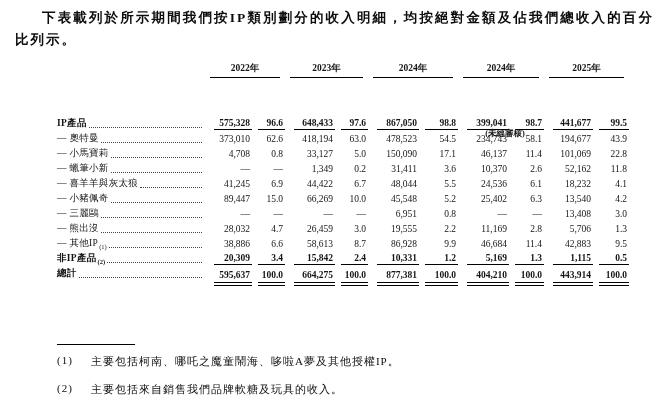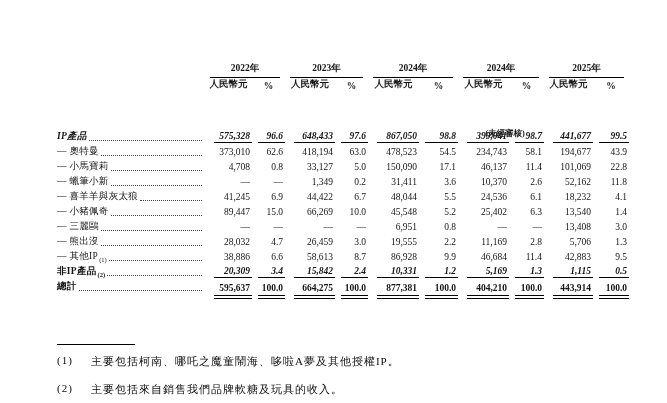--- a/index.html
+++ b/index.html
@@ -55,36 +55,37 @@
   .note2 { top: 70px; left: 448px; }
   
   td.lblcell { display: flex; align-items: flex-end; padding: 2px 0 1px 0; height: 15px; }
   .lbl { white-space: nowrap; letter-spacing: 0.3px; }
   sup.fnref { font-size: 6.5px; vertical-align: super; line-height: 1; margin-left: 1px; }
   .dots { flex: 1 1 auto; height: 0; border-bottom: 1.5px dotted #444; margin: 0 3px 2px 2px; align-self: flex-end; }
   td.num { padding: 2px 0 1px 9px; }
   td.pct { padding-left: 6px; }
   .cellin { display: block; text-align: right; padding: 0 2px 1px 0; white-space: nowrap; }
   tr.row-section td, tr.row-subtotal td, tr.row-total td { font-weight: bold; }
-  tr.row-section .cellin, tr.row-subtotal .cellin { border-bottom: 1.2px solid #000; font-style: italic; }
+  tr.row-section .cellin, tr.row-subtotal .cellin { border-bottom: 1.2px solid #000; }
   tr.row-total .cellin { border-bottom: 4px double #000; padding-bottom: 2px; }
-  tr.row-section td.lblcell { height: 17px; font-style: italic; }
+  tr.row-section td.lblcell { height: 17px; }
   tr.row-total td.lblcell, tr.row-total td.num { padding-top: 4px; }
   
   .footnotes { position: absolute; top: 344px; left: 57px; right: 15px; }
   .fnrule { width: 78px; border-top: 1.3px solid #000; margin-bottom: 9px; }
   .fn { display: flex; margin-bottom: 13px; font-size: 11px; letter-spacing: 1px; color: #0d0d0d; }
   .fnm { width: 34px; flex: 0 0 34px; }
   .fnt { flex: 1; }
 </style>
 </head>
 <body>
 
 <div class="page">
 
+  <p class="intro">下表載列於所示期間我們按IP類別劃分的收入明細，均按絕對金額及佔我們總收入的百分比列示。</p>
 
   <div class="tablewrap">
     <table class="rev">
       <colgroup>
         <col style="width:148px">
         <col style="width:47px">
           <col style="width:33px">
         <col style="width:50px">
           <col style="width:33px">
         <col style="width:51px">
@@ -106,33 +107,20 @@
           <th colspan="2">
               <div class="yr">2024年</div>
             </th>
           <th colspan="2">
               <div class="yr">2024年</div>
             </th>
           <th colspan="2">
               <div class="yr">2025年</div>
             </th>
         </tr>
-        <tr>
-          <td></td>
-          <th class="amt">人民幣元</th>
-          <th class="pcth">%</th>
-          <th class="amt">人民幣元</th>
-          <th class="pcth">%</th>
-          <th class="amt">人民幣元</th>
-          <th class="pcth">%</th>
-          <th class="amt">人民幣元</th>
-          <th class="pcth">%</th>
-          <th class="amt">人民幣元</th>
-          <th class="pcth">%</th>
-        </tr>
         <tr class="spacer">
             <td colspan="11"></td>
           </tr>
       </thead>
       <tbody>
           <tr class="row-section">
             <td class="lblcell">
               <span class="lbl">IP產品</span>
               <span class="dots"></span>
             </td>
@@ -337,21 +325,21 @@
             <td class="num">
               <span class="cellin">25,402</span>
             </td>
             <td class="num pct">
               <span class="cellin">6.3</span>
             </td>
             <td class="num">
               <span class="cellin">13,540</span>
             </td>
             <td class="num pct">
-              <span class="cellin">1.4</span>
+              <span class="cellin">4.2</span>
             </td>
           </tr>
           <tr class="row-sub">
             <td class="lblcell">
               <span class="lbl">— 三麗鷗</span>
               <span class="dots"></span>
             </td>
             <td class="num">
               <span class="cellin">—</span>
             </td>

